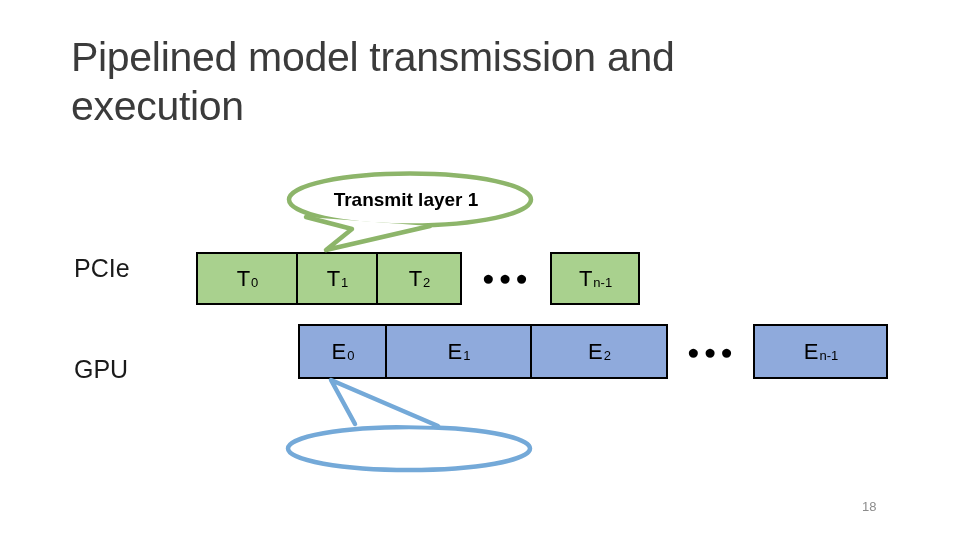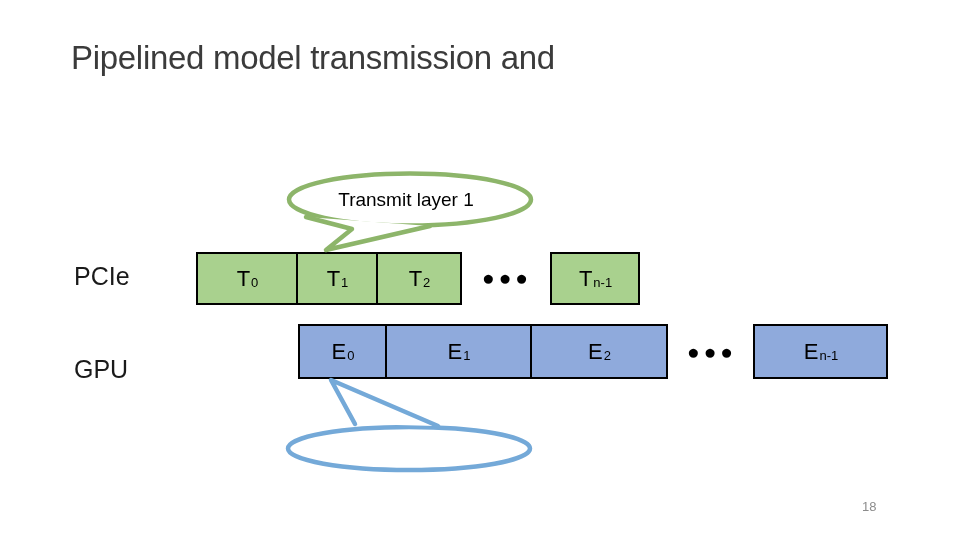--- a/index.html
+++ b/index.html
@@ -9,39 +9,39 @@
     height: 540px;
     background: #ffffff;
     overflow: hidden;
     font-family: "Liberation Sans", sans-serif;
   }
   .slide-title {
     position: absolute;
     left: 71px;
     top: 33px;
     width: 760px;
-    font-size: 33px;
+    font-size: 41px;
     font-weight: 300;
     letter-spacing: -0.3px;
     line-height: 49px;
     color: #3b3b3b;
   }
   .diagram-svg {
     position: absolute;
     left: 0; top: 0;
     width: 960px; height: 540px;
     pointer-events: none;
   }
   .row-label {
     position: absolute;
     left: 74px;
     font-size: 25px;
     color: #1a1a1a;
   }
-  .row-label.pcie { top: 262px; }
+  .row-label.pcie { top: 254px; }
   .row-label.gpu  { top: 355px; }
   .box {
     position: absolute;
     box-sizing: border-box;
     border: 2.5px solid #000000;
     display: flex;
     align-items: center;
     justify-content: center;
     font-size: 22px;
     color: #000000;
@@ -74,38 +74,40 @@
     white-space: nowrap;
   }
   .dots.pcie-dots { left: 471px; top: 266px; }
   .dots.gpu-dots  { left: 676px; top: 340px; }
   .callout-text {
     position: absolute;
     width: 240px;
     text-align: center;
     font-size: 19px;
     color: #000000;
+    font-weight: bold;
   }
   .callout-text.transmit { left: 286px; top: 189px; }
   .callout-text.execute  { left: 286px; top: 438px; }
   .page-number {
     position: absolute;
     left: 862px;
     top: 499px;
     font-size: 13px;
     color: #8c8c8c;
   }
 </style>
 </head>
 <body>
 
 <div class="slide">
 
   <div class="slide-title">
     <div>Pipelined model transmission and</div>
+    <div>execution</div>
   </div>
 
   <div class="row-label pcie">PCIe</div>
   <div class="box green t0">
     <span>T</span>
       <sub>0</sub>
   </div>
   <div class="box green t1">
     <span>T</span>
       <sub>1</sub>

